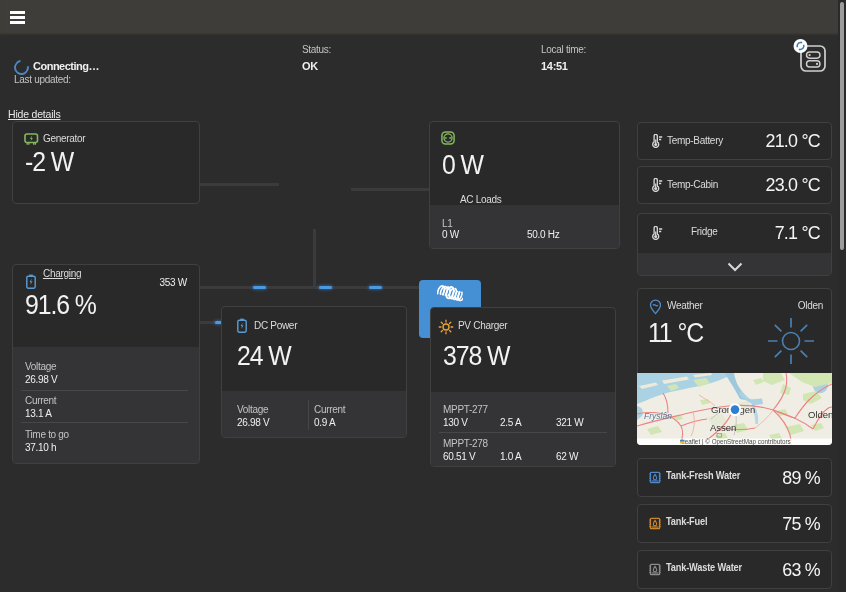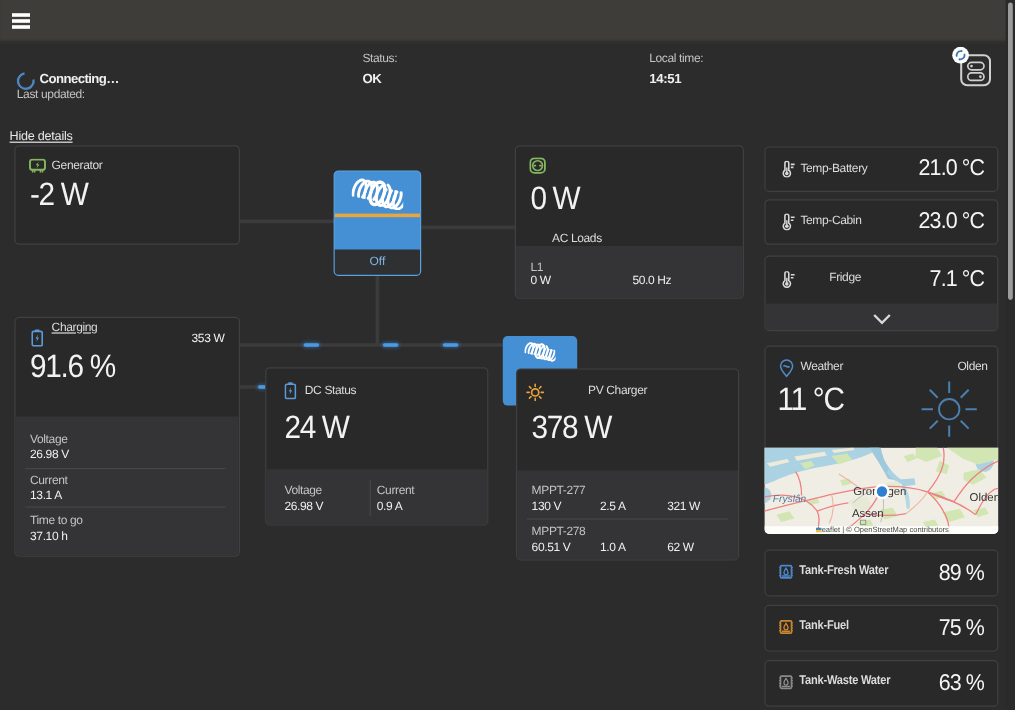--- a/index.html
+++ b/index.html
@@ -57,36 +57,20 @@
 <div class="line" style="left:199px;top:183px;width:80px;height:3px;"></div>
 <div class="line" style="left:351px;top:188px;width:78px;height:3px;"></div>
 <div class="line" style="left:313px;top:229px;width:3px;height:59px;"></div>
 <div class="line" style="left:199px;top:286px;width:220px;height:3px;"></div>
 <div class="line" style="left:199px;top:321px;width:23px;height:3px;"></div>
 <div class="flow" style="left:253px;top:286px;width:13px;height:3px;"></div>
 <div class="flow" style="left:319px;top:286px;width:13px;height:3px;"></div>
 <div class="flow" style="left:369px;top:286px;width:13px;height:3px;"></div>
 <div class="flow" style="left:215px;top:321px;width:7px;height:3px;"></div>
 
-<div class="abs" style="left:278px;top:142px;width:73px;height:88px;background:#458fd4;border:1px solid #5ba3e0;border-radius:4px;box-sizing:border-box;">
- <div class="abs" style="left:0;top:35px;width:71px;height:3px;background:#e9a53e;"></div>
- <div class="abs" style="left:0;top:65px;width:71px;height:21px;background:#2f3032;border-radius:0 0 3px 3px;text-align:center;font-size:10px;color:#82b6e4;line-height:21px;">Off</div>
- <div class="abs" id="logo1" style="left:14px;top:5px;"><svg width="43" height="27.4" viewBox="0 0 44 28">
-          <g fill="none" stroke="#fff" stroke-linecap="round">
-            <path d="M1.2,15.0 L1.1,13.9 L1.2,12.7 L1.4,11.4 L1.8,10.1 L2.2,8.8 L2.7,7.6 L3.3,6.5 L4.0,5.4 L4.8,4.4 L5.5,3.6 L6.4,3.0 L7.2,2.5 L8.0,2.1 L8.8,2.0 L9.5,2.0 L10.2,2.3 L10.8,2.7 L11.4,3.3 L11.8,4.0 L12.1,4.9 L12.3,5.9 L12.4,7.0 L12.4,8.2 L12.3,9.5 L12.0,10.7 L11.7,12.0 L11.2,13.3 L10.6,14.5 L10.0,15.6 L9.3,16.6" stroke-width="2.5"></path>
-            <path d="M6.0,16.0 L5.9,14.9 L6.0,13.7 L6.2,12.4 L6.6,11.1 L7.0,9.8 L7.5,8.6 L8.1,7.5 L8.8,6.4 L9.6,5.4 L10.3,4.6 L11.2,4.0 L12.0,3.5 L12.8,3.1 L13.6,3.0 L14.3,3.0 L15.0,3.3 L15.6,3.7 L16.2,4.3 L16.6,5.0 L16.9,5.9 L17.1,6.9 L17.2,8.0 L17.2,9.2 L17.1,10.5 L16.8,11.7 L16.5,13.0 L16.0,14.3 L15.4,15.5 L14.8,16.6 L14.1,17.6" stroke-width="2.5"></path>
-            <path d="M10.8,17.0 L10.7,15.9 L10.8,14.7 L11.0,13.4 L11.4,12.1 L11.8,10.8 L12.3,9.6 L12.9,8.5 L13.6,7.4 L14.4,6.4 L15.1,5.6 L16.0,5.0 L16.8,4.5 L17.6,4.1 L18.4,4.0 L19.1,4.0 L19.8,4.3 L20.4,4.7 L21.0,5.3 L21.4,6.0 L21.7,6.9 L21.9,7.9 L22.0,9.0 L22.0,10.2 L21.9,11.5 L21.6,12.7 L21.3,14.0 L20.8,15.3 L20.2,16.5 L19.6,17.6 L18.9,18.6" stroke-width="2.5"></path>
-            <path d="M27.3,15.3 L26.4,17.2 L25.4,19.0 L24.2,20.5 L23.0,21.7 L21.7,22.5 L20.4,22.9 L19.1,22.9 L18.0,22.5 L17.1,21.7 L16.4,20.6 L15.9,19.1 L15.7,17.4 L15.8,15.5 L16.1,13.5 L16.7,11.5 L17.6,9.6 L18.6,7.8 L19.8,6.3 L21.0,5.1 L22.3,4.3 L23.6,3.9 L24.9,3.9 L26.0,4.3 L26.9,5.1 L27.6,6.2 L28.1,7.7 L28.3,9.4 L28.2,11.3 L27.9,13.3 L27.3,15.3 Z" stroke-width="2.9"></path>
-            <path d="M31.0,6.4 L31.7,7.2 L32.3,8.2 L32.7,9.5 L32.8,11.0 L32.8,12.6 L32.6,14.2 L32.1,15.9 L31.5,17.6 L30.7,19.2 L29.8,20.6 L28.8,21.8 L27.7,22.7 L26.6,23.4 L25.5,23.7 L24.5,23.8 L23.5,23.5 L22.7,22.9 L22.0,22.1 L21.5,20.9 L21.2,19.6 L21.2,18.0 L21.3,16.4 L21.6,14.7 L22.1,13.0 L22.8,11.4 L23.6,9.9 L24.6,8.6 L25.7,7.4 L26.7,6.6 L27.8,6.0" stroke-width="2.5"></path>
-            <path d="M37.6,11.8 L37.7,12.9 L37.6,14.1 L37.4,15.4 L37.0,16.7 L36.6,18.0 L36.1,19.2 L35.5,20.3 L34.8,21.4 L34.0,22.4 L33.3,23.2 L32.4,23.8 L31.6,24.3 L30.8,24.7 L30.0,24.8 L29.3,24.8 L28.6,24.5 L28.0,24.1 L27.4,23.5 L27.0,22.8 L26.7,21.9 L26.5,20.9 L26.4,19.8 L26.4,18.6 L26.5,17.3 L26.8,16.1 L27.1,14.8 L27.6,13.5 L28.2,12.3 L28.8,11.2 L29.5,10.2" stroke-width="2.5"></path>
-            <path d="M42.2,12.8 L42.3,13.9 L42.2,15.1 L42.0,16.4 L41.6,17.7 L41.2,19.0 L40.7,20.2 L40.1,21.3 L39.4,22.4 L38.6,23.4 L37.9,24.2 L37.0,24.8 L36.2,25.3 L35.4,25.7 L34.6,25.8 L33.9,25.8 L33.2,25.5 L32.6,25.1 L32.0,24.5 L31.6,23.8 L31.3,22.9 L31.1,21.9 L31.0,20.8 L31.0,19.6 L31.1,18.3 L31.4,17.1 L31.7,15.8 L32.2,14.5 L32.8,13.3 L33.4,12.2 L34.1,11.2" stroke-width="2.5"></path>
-            <path d="M46.8,13.8 L46.9,14.9 L46.8,16.1 L46.6,17.4 L46.2,18.7 L45.8,20.0 L45.3,21.2 L44.7,22.3 L44.0,23.4 L43.2,24.4 L42.5,25.2 L41.6,25.8 L40.8,26.3 L40.0,26.7 L39.2,26.8 L38.5,26.8 L37.8,26.5 L37.2,26.1 L36.6,25.5 L36.2,24.8 L35.9,23.9 L35.7,22.9 L35.6,21.8 L35.6,20.6 L35.7,19.3 L36.0,18.1 L36.3,16.8 L36.8,15.5 L37.4,14.3 L38.0,13.2 L38.7,12.2" stroke-width="2.5"></path>
-          </g>
-        </svg></div>
-</div>
 
 <div class="abs" style="left:419px;top:280px;width:62px;height:58px;background:#458fd4;border-radius:4px;">
  <div class="abs" id="logo2" style="left:18px;top:4px;"><svg width="26" height="18" viewBox="0 0 44 28">
           <g fill="none" stroke="#fff" stroke-linecap="round">
             <path d="M1.2,15.0 L1.1,13.9 L1.2,12.7 L1.4,11.4 L1.8,10.1 L2.2,8.8 L2.7,7.6 L3.3,6.5 L4.0,5.4 L4.8,4.4 L5.5,3.6 L6.4,3.0 L7.2,2.5 L8.0,2.1 L8.8,2.0 L9.5,2.0 L10.2,2.3 L10.8,2.7 L11.4,3.3 L11.8,4.0 L12.1,4.9 L12.3,5.9 L12.4,7.0 L12.4,8.2 L12.3,9.5 L12.0,10.7 L11.7,12.0 L11.2,13.3 L10.6,14.5 L10.0,15.6 L9.3,16.6" stroke-width="2.7"></path>
             <path d="M6.0,16.0 L5.9,14.9 L6.0,13.7 L6.2,12.4 L6.6,11.1 L7.0,9.8 L7.5,8.6 L8.1,7.5 L8.8,6.4 L9.6,5.4 L10.3,4.6 L11.2,4.0 L12.0,3.5 L12.8,3.1 L13.6,3.0 L14.3,3.0 L15.0,3.3 L15.6,3.7 L16.2,4.3 L16.6,5.0 L16.9,5.9 L17.1,6.9 L17.2,8.0 L17.2,9.2 L17.1,10.5 L16.8,11.7 L16.5,13.0 L16.0,14.3 L15.4,15.5 L14.8,16.6 L14.1,17.6" stroke-width="2.7"></path>
             <path d="M10.8,17.0 L10.7,15.9 L10.8,14.7 L11.0,13.4 L11.4,12.1 L11.8,10.8 L12.3,9.6 L12.9,8.5 L13.6,7.4 L14.4,6.4 L15.1,5.6 L16.0,5.0 L16.8,4.5 L17.6,4.1 L18.4,4.0 L19.1,4.0 L19.8,4.3 L20.4,4.7 L21.0,5.3 L21.4,6.0 L21.7,6.9 L21.9,7.9 L22.0,9.0 L22.0,10.2 L21.9,11.5 L21.6,12.7 L21.3,14.0 L20.8,15.3 L20.2,16.5 L19.6,17.6 L18.9,18.6" stroke-width="2.7"></path>
             <path d="M27.3,15.3 L26.4,17.2 L25.4,19.0 L24.2,20.5 L23.0,21.7 L21.7,22.5 L20.4,22.9 L19.1,22.9 L18.0,22.5 L17.1,21.7 L16.4,20.6 L15.9,19.1 L15.7,17.4 L15.8,15.5 L16.1,13.5 L16.7,11.5 L17.6,9.6 L18.6,7.8 L19.8,6.3 L21.0,5.1 L22.3,4.3 L23.6,3.9 L24.9,3.9 L26.0,4.3 L26.9,5.1 L27.6,6.2 L28.1,7.7 L28.3,9.4 L28.2,11.3 L27.9,13.3 L27.3,15.3 Z" stroke-width="3.1"></path>
             <path d="M31.0,6.4 L31.7,7.2 L32.3,8.2 L32.7,9.5 L32.8,11.0 L32.8,12.6 L32.6,14.2 L32.1,15.9 L31.5,17.6 L30.7,19.2 L29.8,20.6 L28.8,21.8 L27.7,22.7 L26.6,23.4 L25.5,23.7 L24.5,23.8 L23.5,23.5 L22.7,22.9 L22.0,22.1 L21.5,20.9 L21.2,19.6 L21.2,18.0 L21.3,16.4 L21.6,14.7 L22.1,13.0 L22.8,11.4 L23.6,9.9 L24.6,8.6 L25.7,7.4 L26.7,6.6 L27.8,6.0" stroke-width="2.7"></path>
             <path d="M37.6,11.8 L37.7,12.9 L37.6,14.1 L37.4,15.4 L37.0,16.7 L36.6,18.0 L36.1,19.2 L35.5,20.3 L34.8,21.4 L34.0,22.4 L33.3,23.2 L32.4,23.8 L31.6,24.3 L30.8,24.7 L30.0,24.8 L29.3,24.8 L28.6,24.5 L28.0,24.1 L27.4,23.5 L27.0,22.8 L26.7,21.9 L26.5,20.9 L26.4,19.8 L26.4,18.6 L26.5,17.3 L26.8,16.1 L27.1,14.8 L27.6,13.5 L28.2,12.3 L28.8,11.2 L29.5,10.2" stroke-width="2.7"></path>
@@ -142,37 +126,37 @@
 
 <div class="card" style="left:221px;top:306px;width:186px;height:132px;">
  <div class="sect" style="left:0;top:84px;width:184px;height:46px;border-radius:0 0 3px 3px;"></div>
  <div class="abs" style="left:86px;top:93px;width:1px;height:30px;background:#47474a;"></div>
 </div>
 <div class="abs" id="icon-bat2" style="left:237px;top:318px;"><svg width="10" height="15" viewBox="0 0 10 15">
 <rect x="3.2" y="0.6" width="3.6" height="1.6" fill="#5b9bd5"></rect>
 <rect x="0.8" y="2.2" width="8.4" height="12" rx="1.4" fill="none" stroke="#5b9bd5" stroke-width="1.4"></rect>
 <path d="M5.8 4.6 L3.6 8 L5 8.3 L4.2 11 L6.5 7.5 L5 7.2 Z" fill="#5b9bd5"></path>
 </svg></div>
-<div class="lbl" style="left:254px;top:320px;">DC Status</div>
+<div class="lbl" style="left:254px;top:320px;">DC Power</div>
 <div class="big" style="left:237px;top:341px;">24 W</div>
 <div class="lbl2" style="left:237px;top:404px;">Voltage</div>
 <div class="val" style="left:237px;top:417px;">26.98 V</div>
 <div class="lbl2" style="left:314px;top:404px;">Current</div>
 <div class="val" style="left:314px;top:417px;">0.9 A</div>
 
 <div class="card" style="left:430px;top:307px;width:186px;height:160px;">
  <div class="sect" style="left:0;top:84px;width:184px;height:74px;border-radius:0 0 3px 3px;"></div>
 </div>
 <div class="abs" id="icon-sun" style="left:438px;top:319px;"><svg width="16" height="16" viewBox="0 0 16 16">
 <circle cx="8" cy="8" r="3" fill="none" stroke="#e8a23c" stroke-width="1.4"></circle>
 <g stroke="#e8a23c" stroke-width="1.3" stroke-linecap="round">
 <path d="M8 1.2 v1.8 M8 13 v1.8 M1.2 8 h1.8 M13 8 h1.8 M3.2 3.2 l1.3 1.3 M11.5 11.5 l1.3 1.3 M12.8 3.2 l-1.3 1.3 M4.5 11.5 l-1.3 1.3"></path>
 </g>
       </svg></div>
-<div class="lbl" style="left:458px;top:320px;margin-left:32px;">PV Charger</div>
+<div class="lbl" style="left:458px;top:320px;">PV Charger</div>
 <div class="big" style="left:443px;top:341px;">378 W</div>
 <div class="lbl2" style="left:443px;top:404px;">MPPT-277</div>
 <div class="val" style="left:443px;top:417px;">130 V</div>
 <div class="val" style="left:500px;top:417px;">2.5 A</div>
 <div class="val" style="left:556px;top:417px;">321 W</div>
 <div class="sep" style="left:439px;top:432px;width:168px;"></div>
 <div class="lbl2" style="left:443px;top:438px;">MPPT-278</div>
 <div class="val" style="left:443px;top:451px;">60.51 V</div>
 <div class="val" style="left:500px;top:451px;">1.0 A</div>
 <div class="val" style="left:556px;top:451px;">62 W</div>

